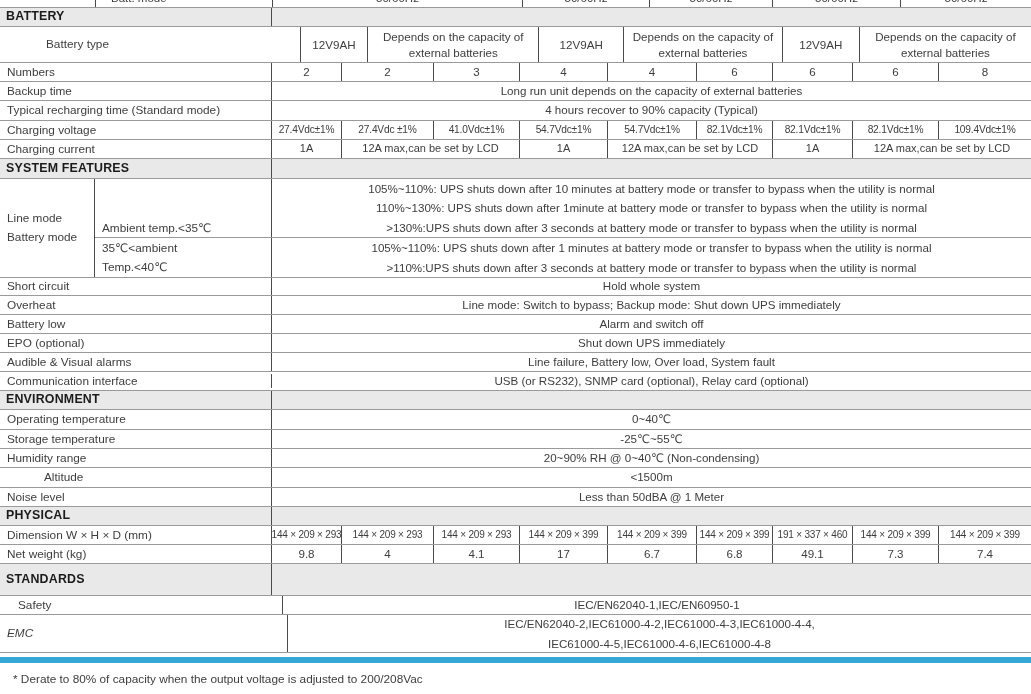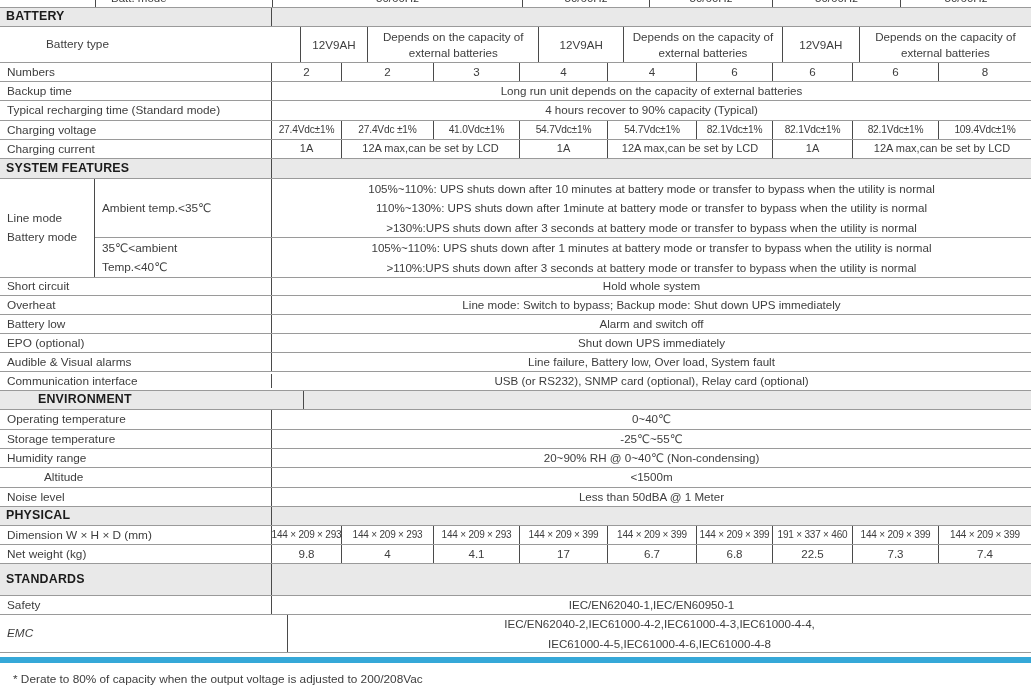--- a/index.html
+++ b/index.html
@@ -125,21 +125,21 @@
       <div class="cell sec-label" style="width: 272px;">SYSTEM FEATURES</div>
       <div class="cell sec-rest"></div>
     </div>
     <div class="tr" style="height: 99px;">
       <div class="cell glabel" style="width: 95px;">
         <div>Line mode</div>
         <div>Battery mode</div>
       </div>
       <div class="gstack">
         <div class="subrow" style="height: 59px;">
-          <div class="cell sublbl" style="width: 177px;">
+          <div class="cell sublbl" style="width: 177px; justify-content: flex-end;">
             <div>Ambient temp.&lt;35℃</div>
           </div>
           <div class="cell vfull multi">
             <div class="vline">105%~110%: UPS shuts down after 10 minutes at battery mode or transfer to bypass when the utility is normal</div>
             <div class="vline">110%~130%: UPS shuts down after 1minute at battery mode or transfer to bypass when the utility is normal</div>
             <div class="vline">&gt;130%:UPS shuts down after 3 seconds at battery mode or transfer to bypass when the utility is normal</div>
           </div>
         </div>
         <div class="subrow" style="height: 40px;">
           <div class="cell sublbl" style="width: 177px;">
@@ -170,21 +170,21 @@
       <div class="cell vfull">Shut down UPS immediately</div>
     </div>
     <div class="tr" style="height: 19px;">
       <div class="cell lbl" style="width: 272px;">Audible &amp; Visual alarms</div>
       <div class="cell vfull">Line failure, Battery low, Over load, System fault</div>
     </div>
     <div class="tr" style="height: 19px; align-items: center;">
       <div class="cell lbl" style="width: 272px;">Communication interface</div>
       <div class="cell vfull">USB (or RS232), SNMP card (optional), Relay card (optional)</div>
     </div>
-    <div class="tr section" style="height: 19px; padding-left: 32px;">
+    <div class="tr section" style="height: 19px;">
       <div class="cell sec-label" style="width: 272px;">ENVIRONMENT</div>
       <div class="cell sec-rest"></div>
     </div>
     <div class="tr" style="height: 20px;">
       <div class="cell lbl" style="width: 272px;">Operating temperature</div>
       <div class="cell vfull">0~40℃</div>
     </div>
     <div class="tr" style="height: 19px;">
       <div class="cell lbl" style="width: 272px;">Storage temperature</div>
       <div class="cell vfull">-25℃~55℃</div>
@@ -218,29 +218,29 @@
       <div class="vcell cell" style="width: 93px; font-size: 10px; letter-spacing: -0.2px;">144 × 209 × 399</div>
     </div>
     <div class="tr" style="height: 19px;">
       <div class="cell lbl" style="width: 272px;">Net weight (kg)</div>
       <div class="vcell cell first" style="width: 69px;">9.8</div>
       <div class="vcell cell" style="width: 92px;">4</div>
       <div class="vcell cell" style="width: 86px;">4.1</div>
       <div class="vcell cell" style="width: 88px;">17</div>
       <div class="vcell cell" style="width: 89px;">6.7</div>
       <div class="vcell cell" style="width: 76px;">6.8</div>
-      <div class="vcell cell" style="width: 80px;">22.5</div>
+      <div class="vcell cell" style="width: 80px;">49.1</div>
       <div class="vcell cell" style="width: 86px;">7.3</div>
       <div class="vcell cell" style="width: 93px;">7.4</div>
     </div>
     <div class="tr section" style="height: 32px;">
       <div class="cell sec-label" style="width: 272px;">STANDARDS</div>
       <div class="cell sec-rest"></div>
     </div>
-    <div class="tr" style="height: 19px;">
+    <div class="tr" style="height: 19px; padding-left: 11px;">
       <div class="cell lbl" style="width: 272px;">Safety</div>
       <div class="cell vfull">IEC/EN62040-1,IEC/EN60950-1</div>
     </div>
     <div class="tr" style="height: 38px;">
       <div class="cell lbl" style="width: 288px; font-style: italic;">EMC</div>
       <div class="cell vfull multi">
         <div class="vline">IEC/EN62040-2,IEC61000-4-2,IEC61000-4-3,IEC61000-4-4,</div>
         <div class="vline">IEC61000-4-5,IEC61000-4-6,IEC61000-4-8</div>
       </div>
     </div>

